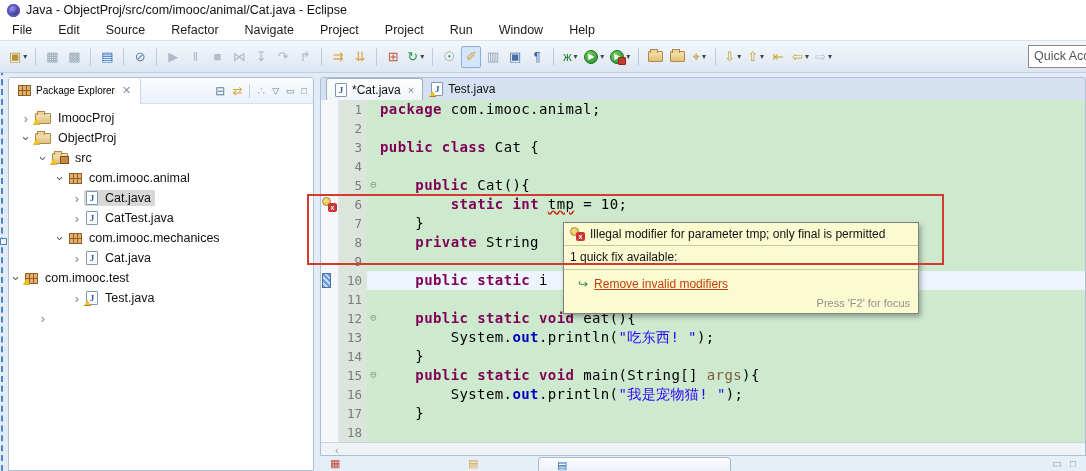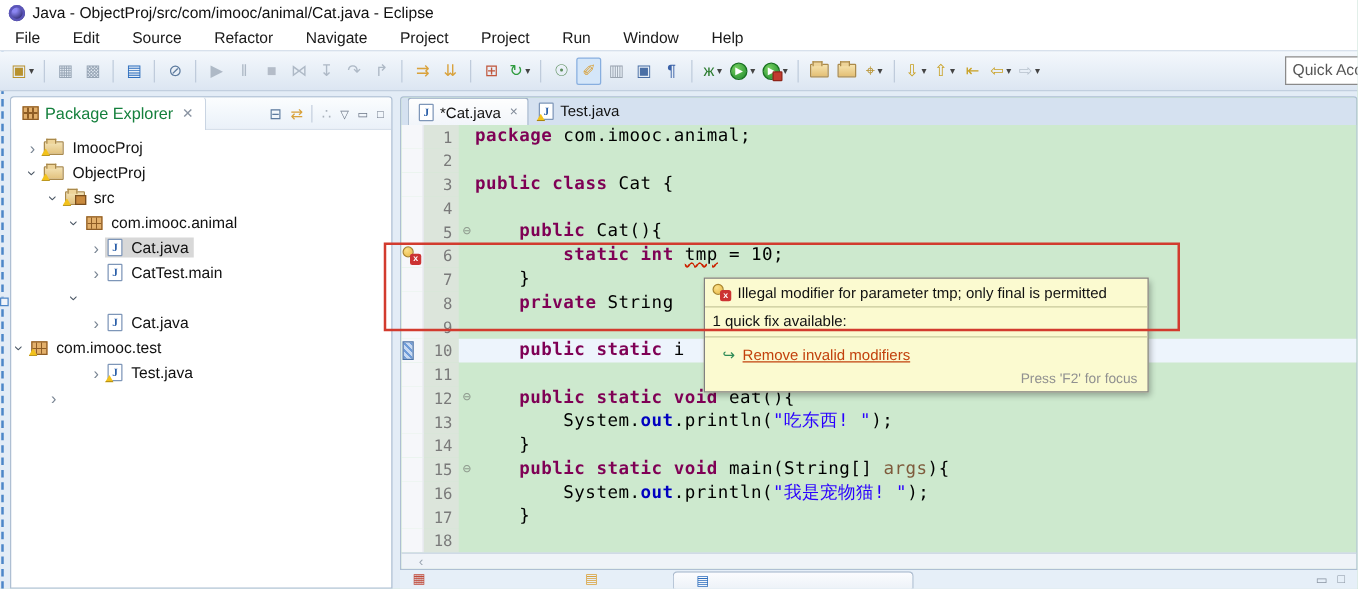--- a/index.html
+++ b/index.html
@@ -46,21 +46,21 @@
   .left-trim { position:absolute; left:1px; top:0; width:0; height:471px; border-left:2px dashed #4D86C8; }
   .trim-handle { position:absolute; left:0; top:238px; width:7px; height:7px; background:#F0F4FA; border:1px solid #4D86C8; }
 
   
   .pe-panel { position:absolute; left:8px; top:77px; width:306px; height:394px; background:#fff;
               border:1px solid #AEBFD3; border-radius:3px 3px 0 0; overflow:hidden; }
   .pe-header { height:26px; background:linear-gradient(#FBFDFE,#EAF1F9); border-bottom:1px solid #D7E0EB;
                display:flex; align-items:center; position:relative; }
   .pe-tab { display:inline-flex; align-items:center; gap:5px; height:26px; padding:0 9px;
             background:#fff; border-right:1px solid #C9D4E2; border-radius:3px 3px 0 0; }
-  .pe-title { font-size:13px; color:#15803d; }
+  .pe-title { font-size:10px; color:#000000; }
   .pe-close { font-size:11px; color:#8A94A2; margin-left:2px; }
   .pe-tools { position:absolute; right:6px; top:0; height:26px; display:flex; align-items:center; gap:7px; }
   .pe-tools span { font-size:12px; line-height:1; }
   .pe-vsep { width:1px; height:14px; background:#C5D0DE; }
 
   .tree { padding-top:4px; }
   .trow { height:20px; display:flex; align-items:center; font-size:12.5px; color:#111; white-space:nowrap; }
   .exp { width:14px; display:inline-block; text-align:center; color:#7A8694; font-size:13px; }
   .exp.open { transform:rotate(90deg); color:#4A5664; }
   .rowbox { display:inline-flex; align-items:center; gap:7px; padding:1px 4px 1px 2px; }
@@ -348,25 +348,29 @@
         <span class="exp">›</span>
         <span class="rowbox">
           <span class="ticon jfile-ticon"></span>
           <span class="tlabel">Cat.java</span>
         </span>
       </div>
       <div class="trow" style="padding-left: 61px;">
         <span class="exp">›</span>
         <span class="rowbox">
           <span class="ticon jfile-ticon"></span>
-          <span class="tlabel">CatTest.main</span>
+          <span class="tlabel">CatTest.java</span>
         </span>
       </div>
       <div class="trow" style="padding-left: 44px;">
         <span class="exp open">›</span>
+        <span class="rowbox">
+          <span class="ticon package-ticon"></span>
+          <span class="tlabel">com.imooc.mechanices</span>
+        </span>
       </div>
       <div class="trow" style="padding-left: 61px;">
         <span class="exp">›</span>
         <span class="rowbox">
           <span class="ticon jfile-ticon"></span>
           <span class="tlabel">Cat.java</span>
         </span>
       </div>
       <div class="trow" style="">
         <span class="exp open">›</span>

